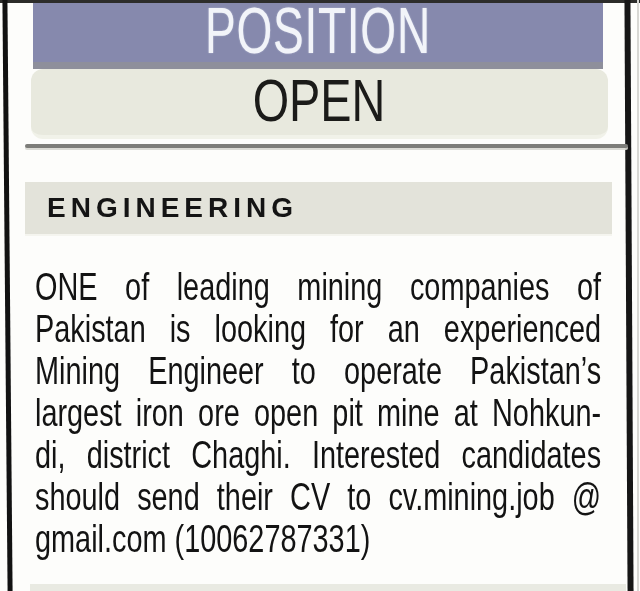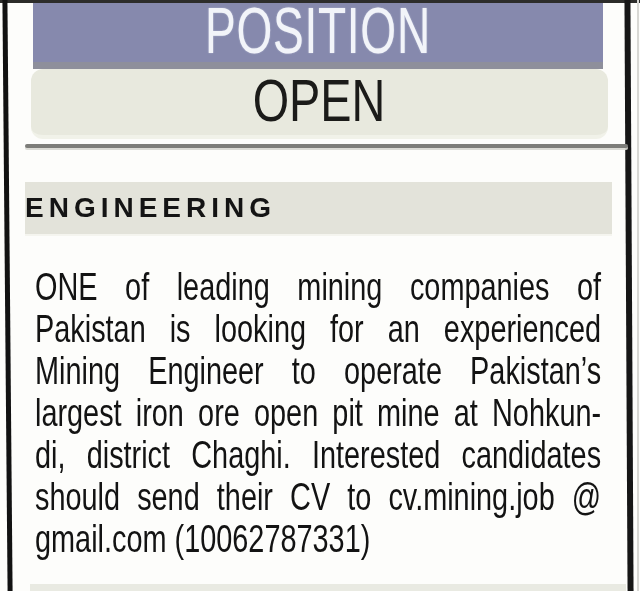--- a/index.html
+++ b/index.html
@@ -97,20 +97,21 @@
     border-radius: 2px;
   }
   
   .section {
     position: absolute;
     left: 25px; top: 182px;
     width: 587px; height: 52px;
     background: #e3e3da;
     display: flex;
     align-items: center;
+    padding-left: 22px;
     box-sizing: border-box;
     box-shadow: 0 2px 0 #f5f5ef;
   }
   .section .section-label {
     font-size: 28px;
     font-weight: 700;
     letter-spacing: 5px;
     color: #141414;
   }
   

